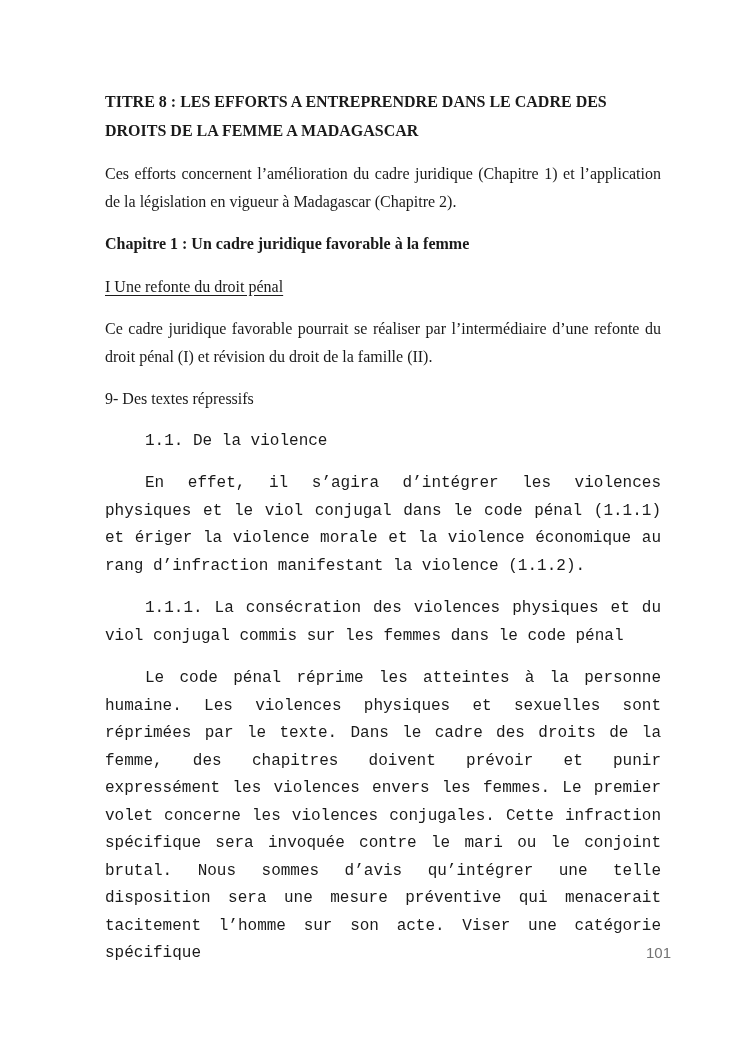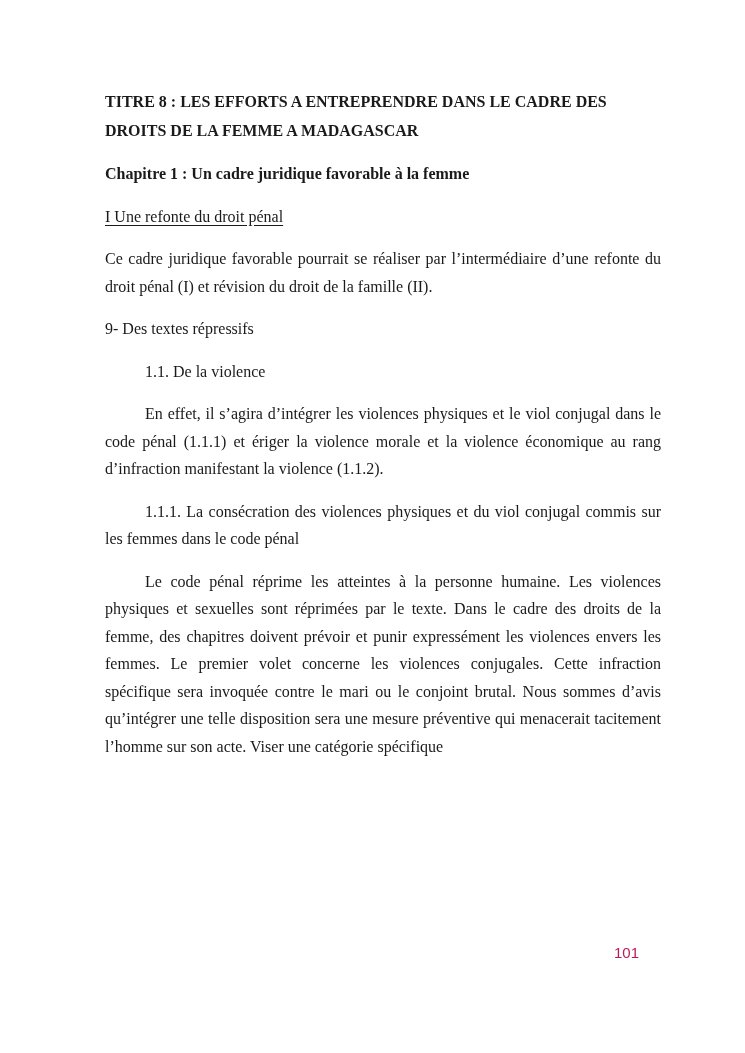--- a/index.html
+++ b/index.html
@@ -34,39 +34,41 @@
   .title-block {
     text-align: left;
     line-height: 28.5px;
   }
   .underline-text {
     text-decoration: underline;
     text-underline-offset: 3px;
   }
   .indent {
     text-indent: 40px;
+    font-family: Liberation Mono, monospace;
   }
   .footer {
     position: absolute;
-    left: 87px;
+    left: 119px;
     top: 944px;
     width: 552px;
     text-align: right;
     font-family: "Liberation Sans", sans-serif;
     font-size: 15px;
-    color: #be185d;
+    color: #737373;
   }
 </style>
 </head>
 <body>
 
 <div class="page-content">
 
   <p class="block bold title-block">TITRE 8 : LES EFFORTS A ENTREPRENDRE DANS LE CADRE DES DROITS DE LA FEMME A MADAGASCAR</p>
 
+  <p class="block">Ces efforts concernent l’amélioration du cadre juridique (Chapitre 1) et l’application de la législation en vigueur à Madagascar (Chapitre 2).</p>
 
   <p class="block bold">Chapitre 1 : Un cadre juridique favorable à la femme</p>
 
   <p class="block"><span class="underline-text">I Une refonte du droit pénal</span></p>
 
   <p class="block">Ce cadre juridique favorable pourrait se réaliser par l’intermédiaire d’une refonte du droit pénal (I) et révision du droit de la famille (II).</p>
 
 
   <p class="block">9- Des textes répressifs</p>
 

